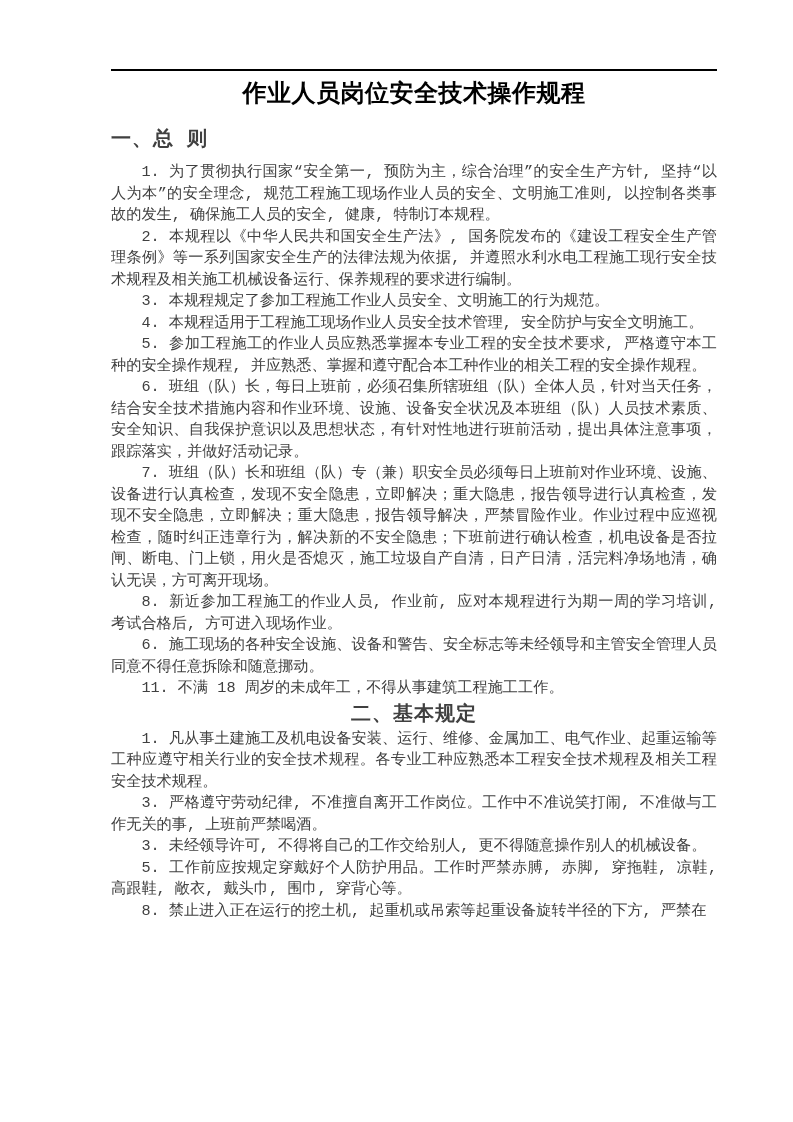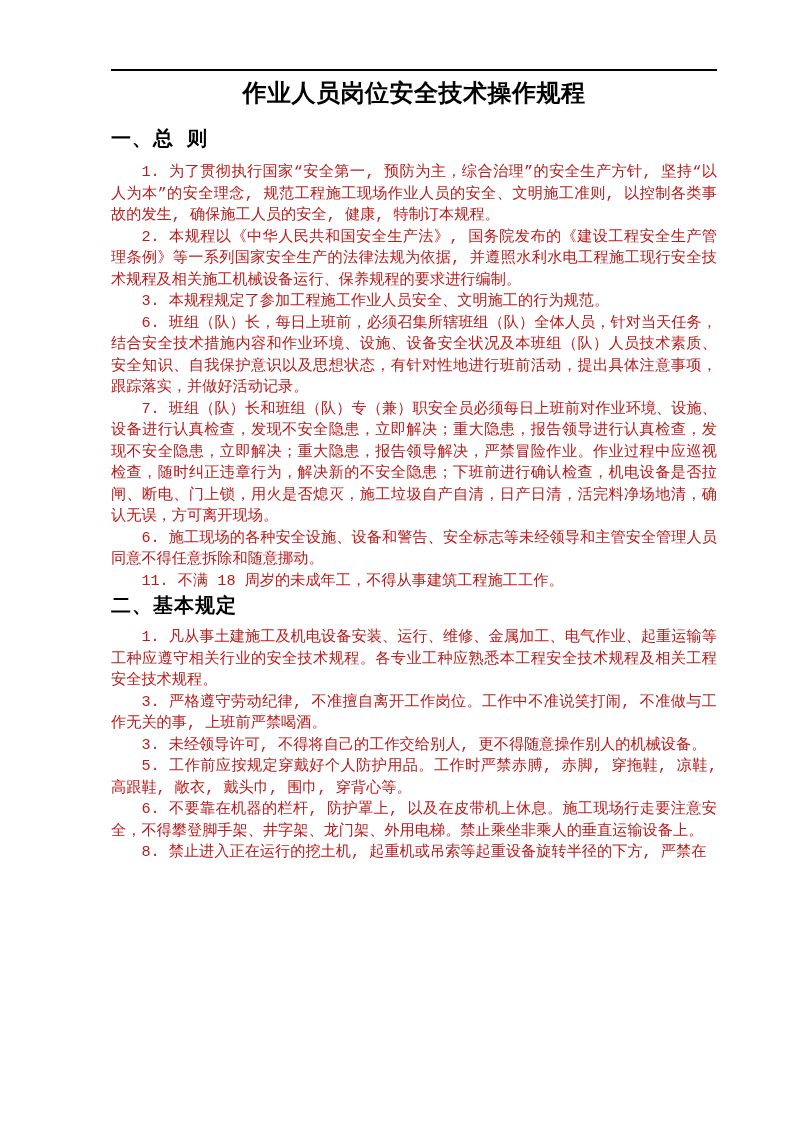--- a/index.html
+++ b/index.html
@@ -35,79 +35,82 @@
     color: #000000;
     letter-spacing: 0.5px;
     white-space: nowrap;
   }
   section { display: block; }
   .section-heading {
     margin: 9px 0 9px 0;
     font-size: 20px;
     line-height: 26px;
     font-weight: 700;
-    color: #000000;
+    color: #404040;
     letter-spacing: 1px;
   }
   section:nth-of-type(2) .section-heading {
-    margin: 2px 0 7px 0;
+    margin: 2px 0 1px 0;
+    text-align: center;
   }
   .body-paragraph {
     margin: 0;
     font-size: 15.2px;
     line-height: 21.5px;
     text-align: justify;
     text-indent: 2em;
-    color: #b91c1c;
+    color: #404040;
   }
 </style>
 </head>
 <body>
 
 <div class="page">
   <div class="content">
     <div class="header-rule"></div>
     <h1 class="doc-title">作业人员岗位安全技术操作规程</h1>
     <div id="doc-body">
   <section>
     <h2 class="section-heading">一、总 则</h2>
     <div class="section-paragraphs">
   <p class="body-paragraph">1. 为了贯彻执行国家“安全第一, 预防为主，综合治理”的安全生产方针, 坚持“以人为本”的安全理念, 规范工程施工现场作业人员的安全、文明施工准则, 以控制各类事故的发生, 确保施工人员的安全, 健康, 特制订本规程。</p>
 
   <p class="body-paragraph">2. 本规程以《中华人民共和国安全生产法》, 国务院发布的《建设工程安全生产管理条例》等一系列国家安全生产的法律法规为依据, 并遵照水利水电工程施工现行安全技术规程及相关施工机械设备运行、保养规程的要求进行编制。</p>
 
   <p class="body-paragraph">3. 本规程规定了参加工程施工作业人员安全、文明施工的行为规范。</p>
 
+  <p class="body-paragraph">4. 本规程适用于工程施工现场作业人员安全技术管理, 安全防护与安全文明施工。</p>
 
+  <p class="body-paragraph">5. 参加工程施工的作业人员应熟悉掌握本专业工程的安全技术要求, 严格遵守本工种的安全操作规程, 并应熟悉、掌握和遵守配合本工种作业的相关工程的安全操作规程。</p>
 
   <p class="body-paragraph">6. 班组（队）长，每日上班前，必须召集所辖班组（队）全体人员，针对当天任务，结合安全技术措施内容和作业环境、设施、设备安全状况及本班组（队）人员技术素质、安全知识、自我保护意识以及思想状态，有针对性地进行班前活动，提出具体注意事项，跟踪落实，并做好活动记录。</p>
 
   <p class="body-paragraph">7. 班组（队）长和班组（队）专（兼）职安全员必须每日上班前对作业环境、设施、设备进行认真检查，发现不安全隐患，立即解决；重大隐患，报告领导进行认真检查，发现不安全隐患，立即解决；重大隐患，报告领导解决，严禁冒险作业。作业过程中应巡视检查，随时纠正违章行为，解决新的不安全隐患；下班前进行确认检查，机电设备是否拉闸、断电、门上锁，用火是否熄灭，施工垃圾自产自清，日产日清，活完料净场地清，确认无误，方可离开现场。</p>
 
+  <p class="body-paragraph">8. 新近参加工程施工的作业人员, 作业前, 应对本规程进行为期一周的学习培训, 考试合格后, 方可进入现场作业。</p>
 
 
   <p class="body-paragraph">6. 施工现场的各种安全设施、设备和警告、安全标志等未经领导和主管安全管理人员同意不得任意拆除和随意挪动。</p>
 
   <p class="body-paragraph">11. 不满 18 周岁的未成年工，不得从事建筑工程施工工作。</p>
 </div>
   </section>
 
   <section>
     <h2 class="section-heading">二、基本规定</h2>
     <div class="section-paragraphs">
   <p class="body-paragraph">1. 凡从事土建施工及机电设备安装、运行、维修、金属加工、电气作业、起重运输等工种应遵守相关行业的安全技术规程。各专业工种应熟悉本工程安全技术规程及相关工程安全技术规程。</p>
 
 
   <p class="body-paragraph">3. 严格遵守劳动纪律, 不准擅自离开工作岗位。工作中不准说笑打闹, 不准做与工作无关的事, 上班前严禁喝酒。</p>
 
   <p class="body-paragraph">3. 未经领导许可, 不得将自己的工作交给别人, 更不得随意操作别人的机械设备。</p>
 
   <p class="body-paragraph">5. 工作前应按规定穿戴好个人防护用品。工作时严禁赤膊, 赤脚, 穿拖鞋, 凉鞋, 高跟鞋, 敞衣, 戴头巾, 围巾, 穿背心等。</p>
 
-  <p class="body-paragraph">6. 不要靠在机器的栏杆, 防护罩上, 以及在皮带机上休息。施工现场行走要注意安全，不得攀登脚手架、井字架、龙门架、外用电梯。禁止乘坐非乘人的垂直运输设备上。</p>
 
 
   <p class="body-paragraph">8. 禁止进入正在运行的挖土机, 起重机或吊索等起重设备旋转半径的下方, 严禁在</p>
 </div>
   </section>
 </div>
   </div>
 </div>
 
 </body></html>

